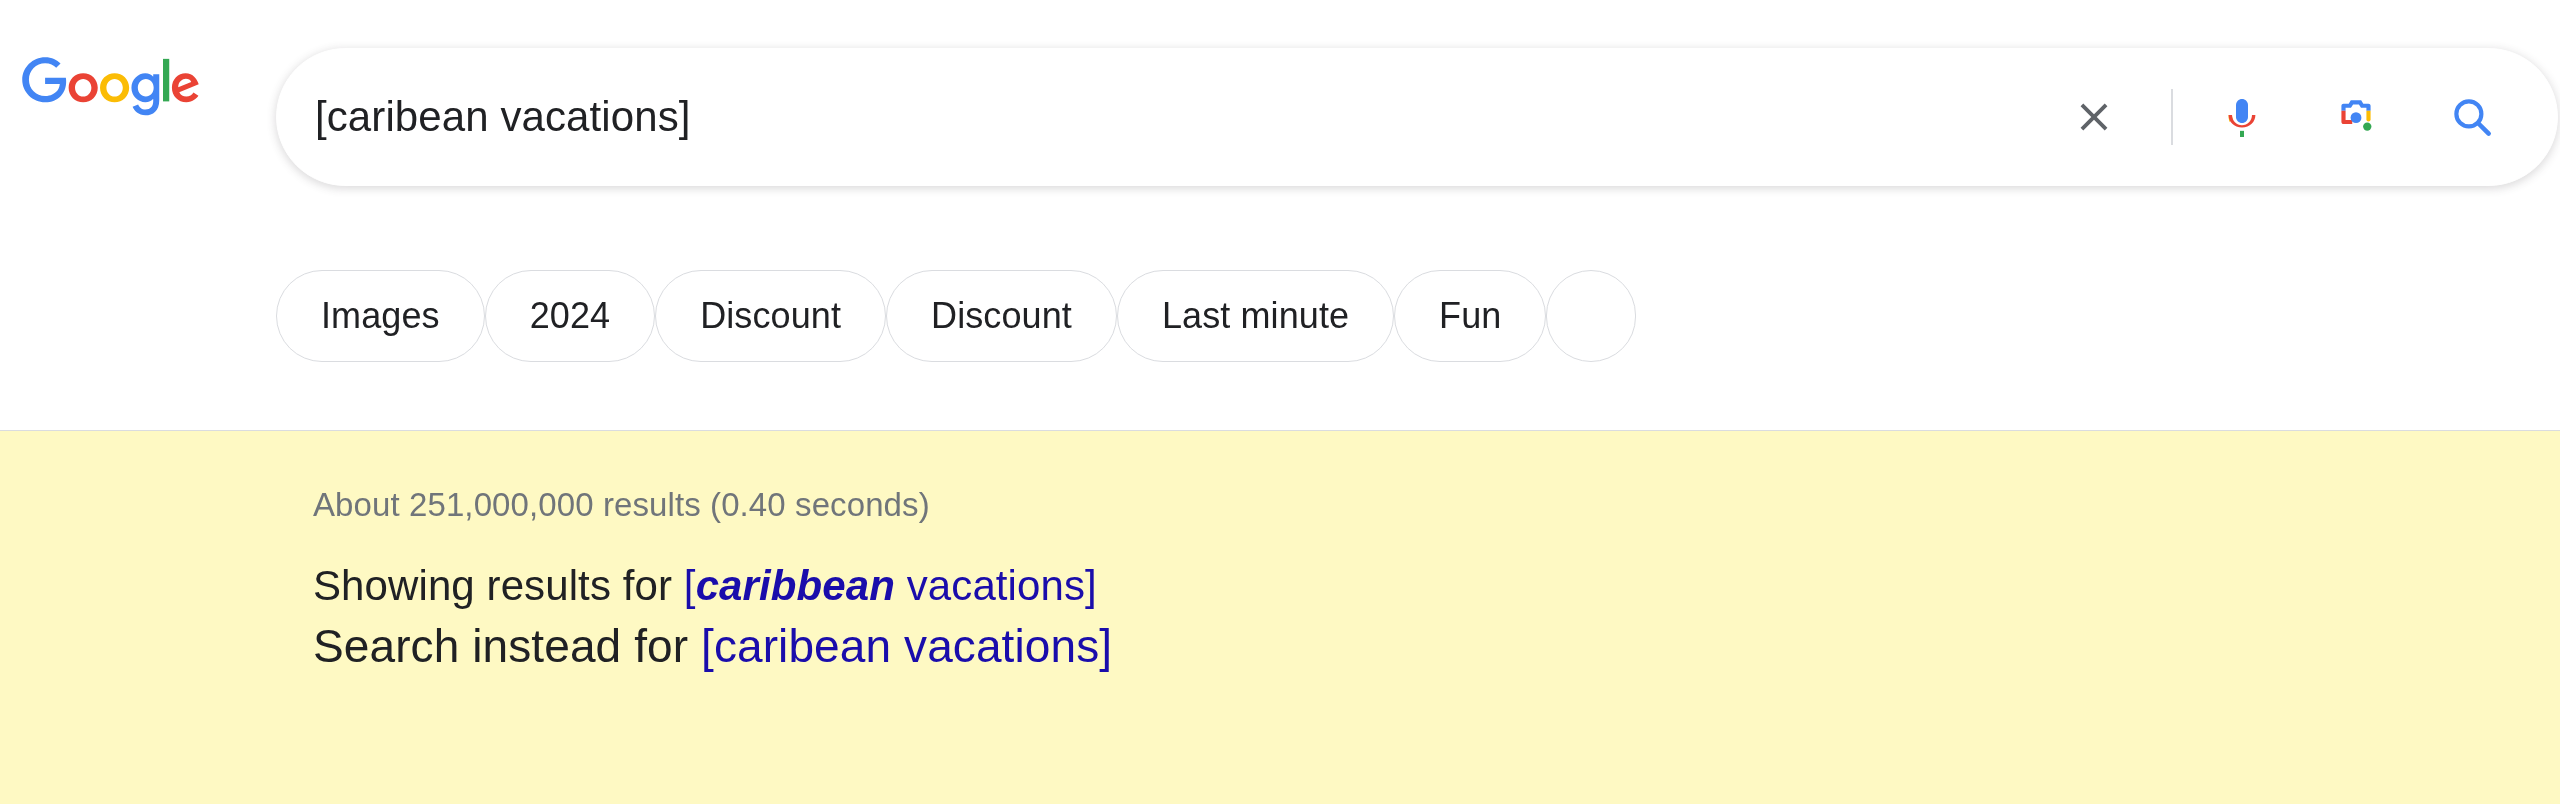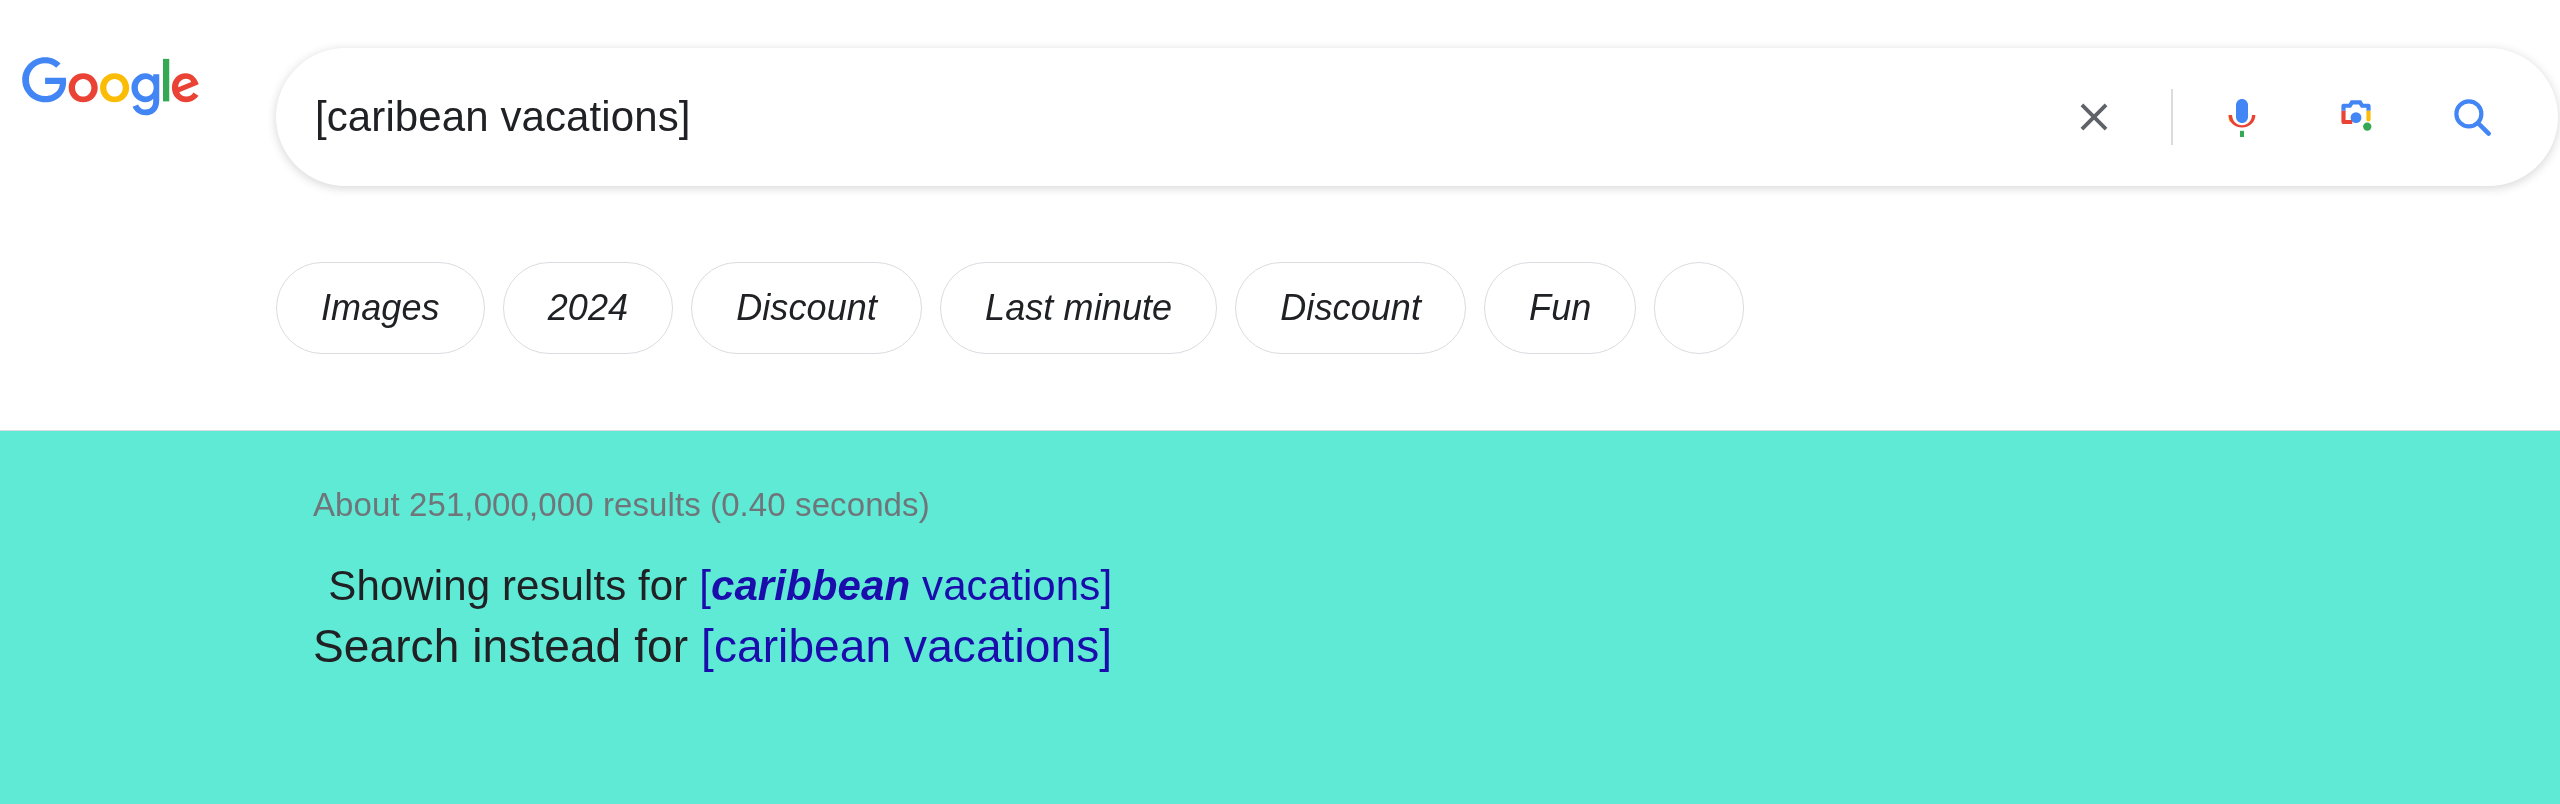--- a/index.html
+++ b/index.html
@@ -94,25 +94,23 @@
   }
 
   
   #chips {
     position: absolute;
     left: 276px;
     top: 262px;
     width: 2284px;
     height: 100px;
     display: flex;
-    align-items: flex-start;
-    gap: 18px;
+    align-items: flex-end;
     overflow: hidden;
     white-space: nowrap;
-    font-style: italic;
   }
 
   .chip {
     flex: 0 0 auto;
     height: 92px;
     border: 1px solid #dadce0;
     border-radius: 46px;
     background: #ffffff;
     display: flex;
     align-items: center;
@@ -135,39 +133,38 @@
     background: #dadce0;
   }
 
   
   #main {
     position: absolute;
     top: 431px;
     left: 0;
     width: 2560px;
     height: 373px;
-    background: #5eead4;
+    background: #fef9c3;
   }
 
   #result-stats {
     position: absolute;
     left: 313px;
     top: 55px;
     font-family: "Liberation Sans", sans-serif;
     font-size: 33px;
     color: #70757a;
     letter-spacing: 0.1px;
   }
 
   #spell-block {
     position: absolute;
     left: 313px;
     top: 125px;
     font-family: "Liberation Sans", sans-serif;
-    text-align: right;
   }
 
   #showing-line {
     font-size: 42px;
     color: #202124;
     line-height: 60px;
     letter-spacing: 0.1px;
     white-space: nowrap;
   }
 
@@ -249,22 +246,22 @@
           <path fill="none" stroke="#4285f4" stroke-width="2" d="M10.5 4.5a6 6 0 100 12 6 6 0 000-12z"></path>
           <line x1="15" y1="15" x2="20" y2="20" stroke="#4285f4" stroke-width="2.2" stroke-linecap="round"></line>
         </svg>
       </button>
     </div>
 
     <div id="chips">
       <div class="chip">Images</div>
       <div class="chip">2024</div>
       <div class="chip">Discount</div>
+      <div class="chip">Discount</div>
       <div class="chip">Last minute</div>
-      <div class="chip">Discount</div>
       <div class="chip">Fun</div>
       <div class="chip"></div>
     </div>
 
     <div id="header-divider"></div>
   </div>
 
   <div id="main">
 
     <div id="result-stats">About 251,000,000 results (0.40 seconds)</div>

